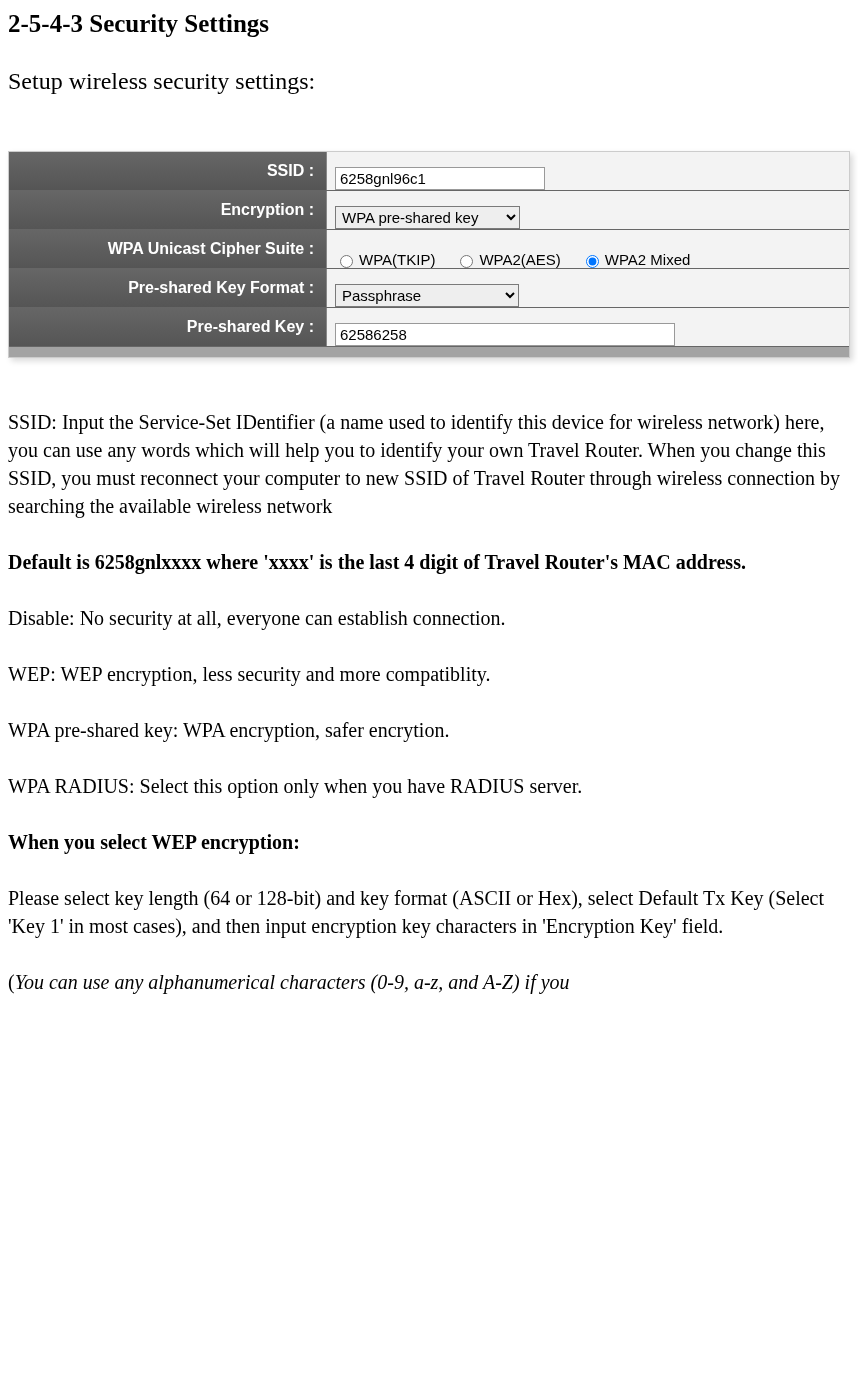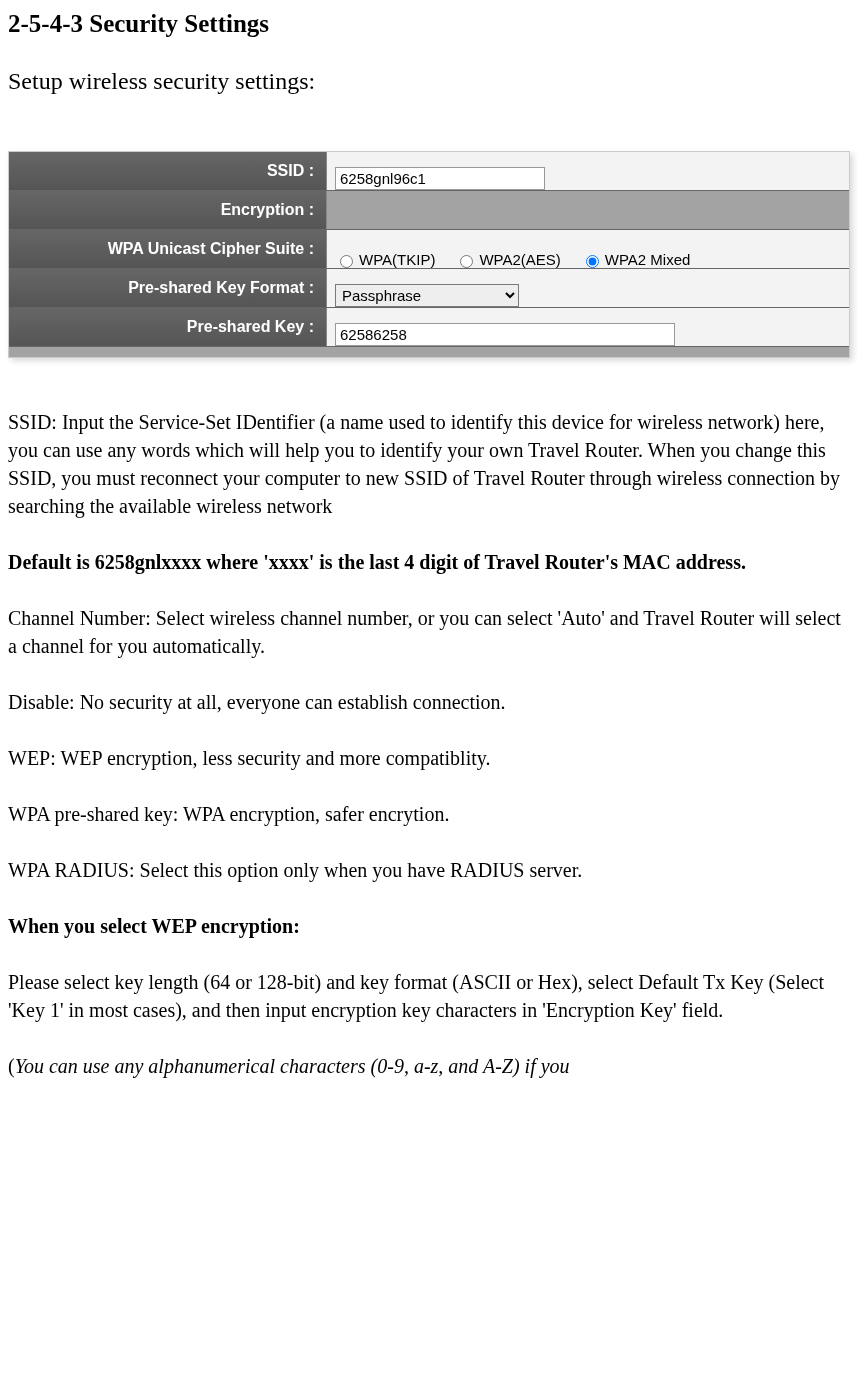--- a/index.html
+++ b/index.html
@@ -116,20 +116,25 @@
 
 <div class="settings-panel">
   <div class="settings-row">
     <div class="settings-label">SSID :</div>
     <div class="settings-value">
       <input type="text" class="text-input" value="6258gnl96c1" style="">
     </div>
   </div>
   <div class="settings-row">
     <div class="settings-label">Encryption :</div>
+    <div class="settings-value">
+      <select class="select-input enc">
+        <option>WPA pre-shared key</option>
+      </select>
+    </div>
   </div>
   <div class="settings-row">
     <div class="settings-label">WPA Unicast Cipher Suite :</div>
     <div class="settings-value">
       <div class="radio-group">
         <label class="radio-opt">
           <input type="radio" name="cipher" style="">
           <span>WPA(TKIP)</span>
         </label>
         <label class="radio-opt">
@@ -156,21 +161,20 @@
     <div class="settings-value">
       <input type="text" class="text-input wide" value="62586258" style="">
     </div>
   </div>
 </div>
 
 <div class="body-text">
   <p class="nomargin">SSID: Input the Service-Set IDentifier (a name used to identify this device for wireless network) here, you can use any words which will help you to identify your own Travel Router. When you change this SSID, you must reconnect your computer to new SSID of Travel Router through wireless connection by searching the available wireless network</p>
   <p class="bold">Default is 6258gnlxxxx where 'xxxx' is the last 4 digit of Travel Router's MAC address.</p>
 
-  <p>Channel Number: Select wireless channel number, or you can select 'Auto' and Travel Router will select a channel for you automatically.</p>
 
 
   <p class="nomargin">Disable: No security at all, everyone can establish connection.</p>
   <p class="nomargin">WEP: WEP encryption, less security and more compatiblity.</p>
   <p class="nomargin">WPA pre-shared key: WPA encryption, safer encrytion.</p>
   <p>WPA RADIUS: Select this option only when you have RADIUS server.</p>
 
   <p class="bold">When you select WEP encryption:</p>
 
   <p>Please select key length (64 or 128-bit) and key format (ASCII or Hex), select Default Tx Key (Select 'Key 1' in most cases), and then input encryption key characters in 'Encryption Key' field.</p>

